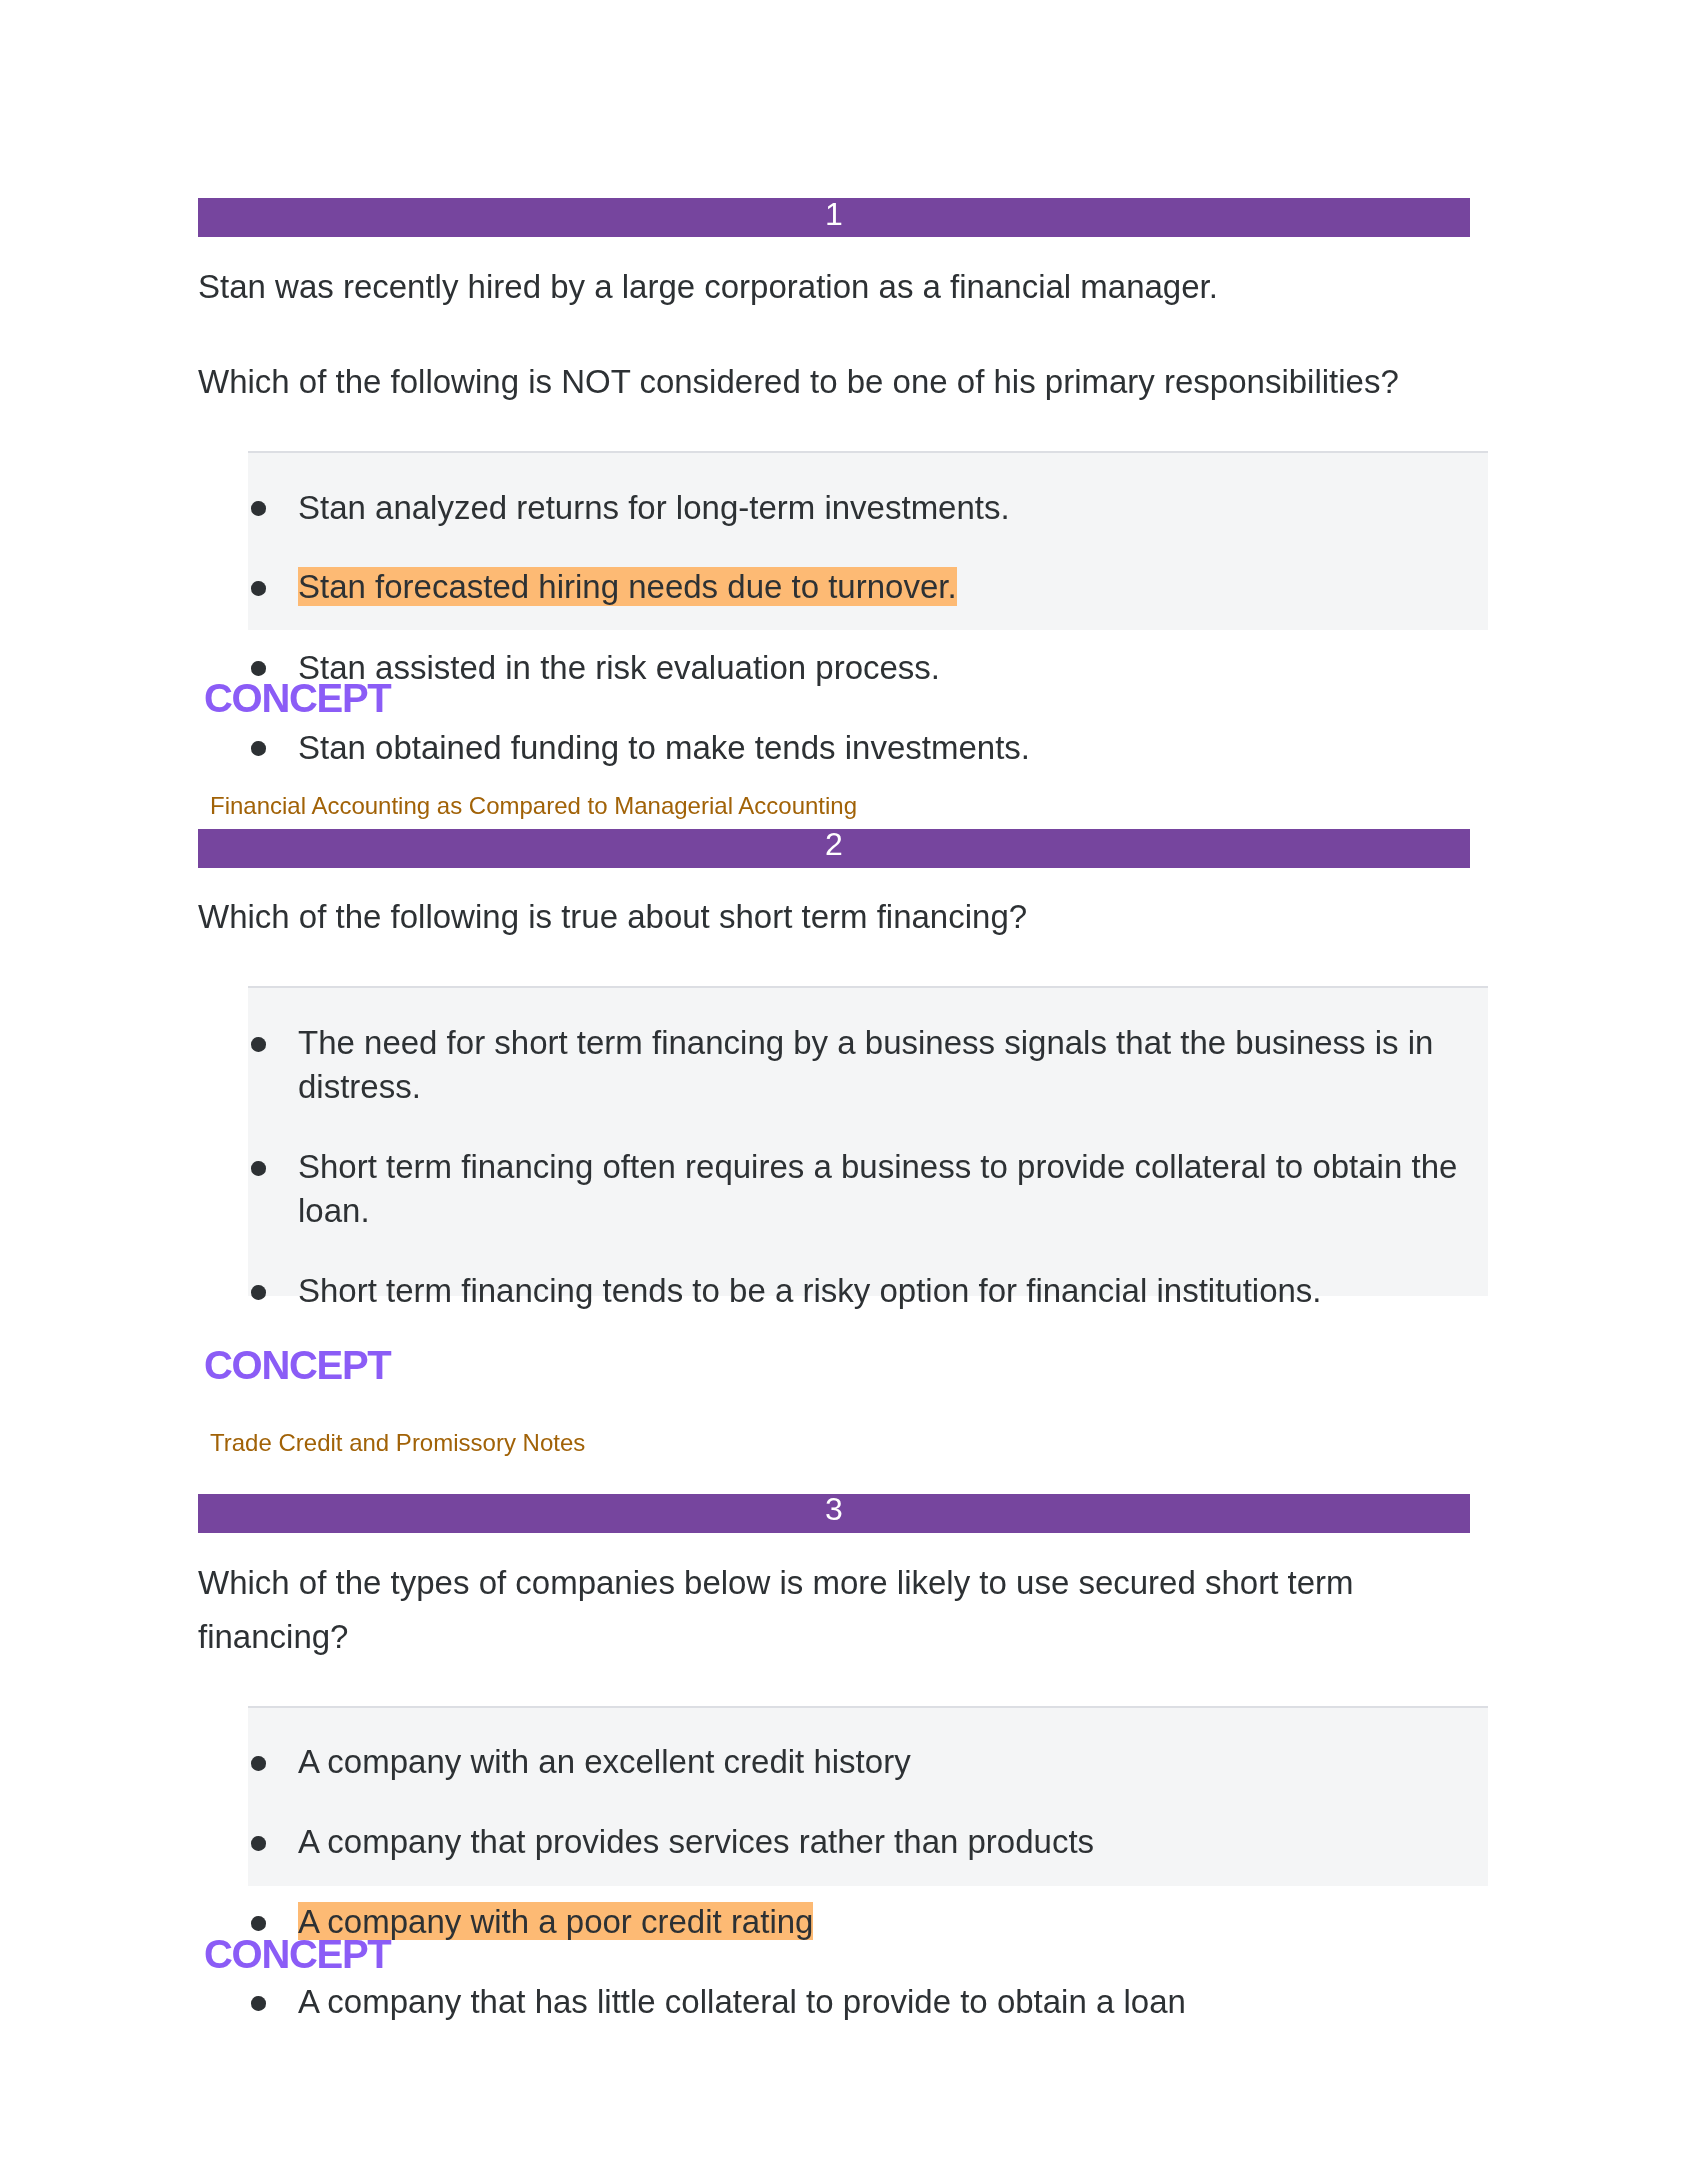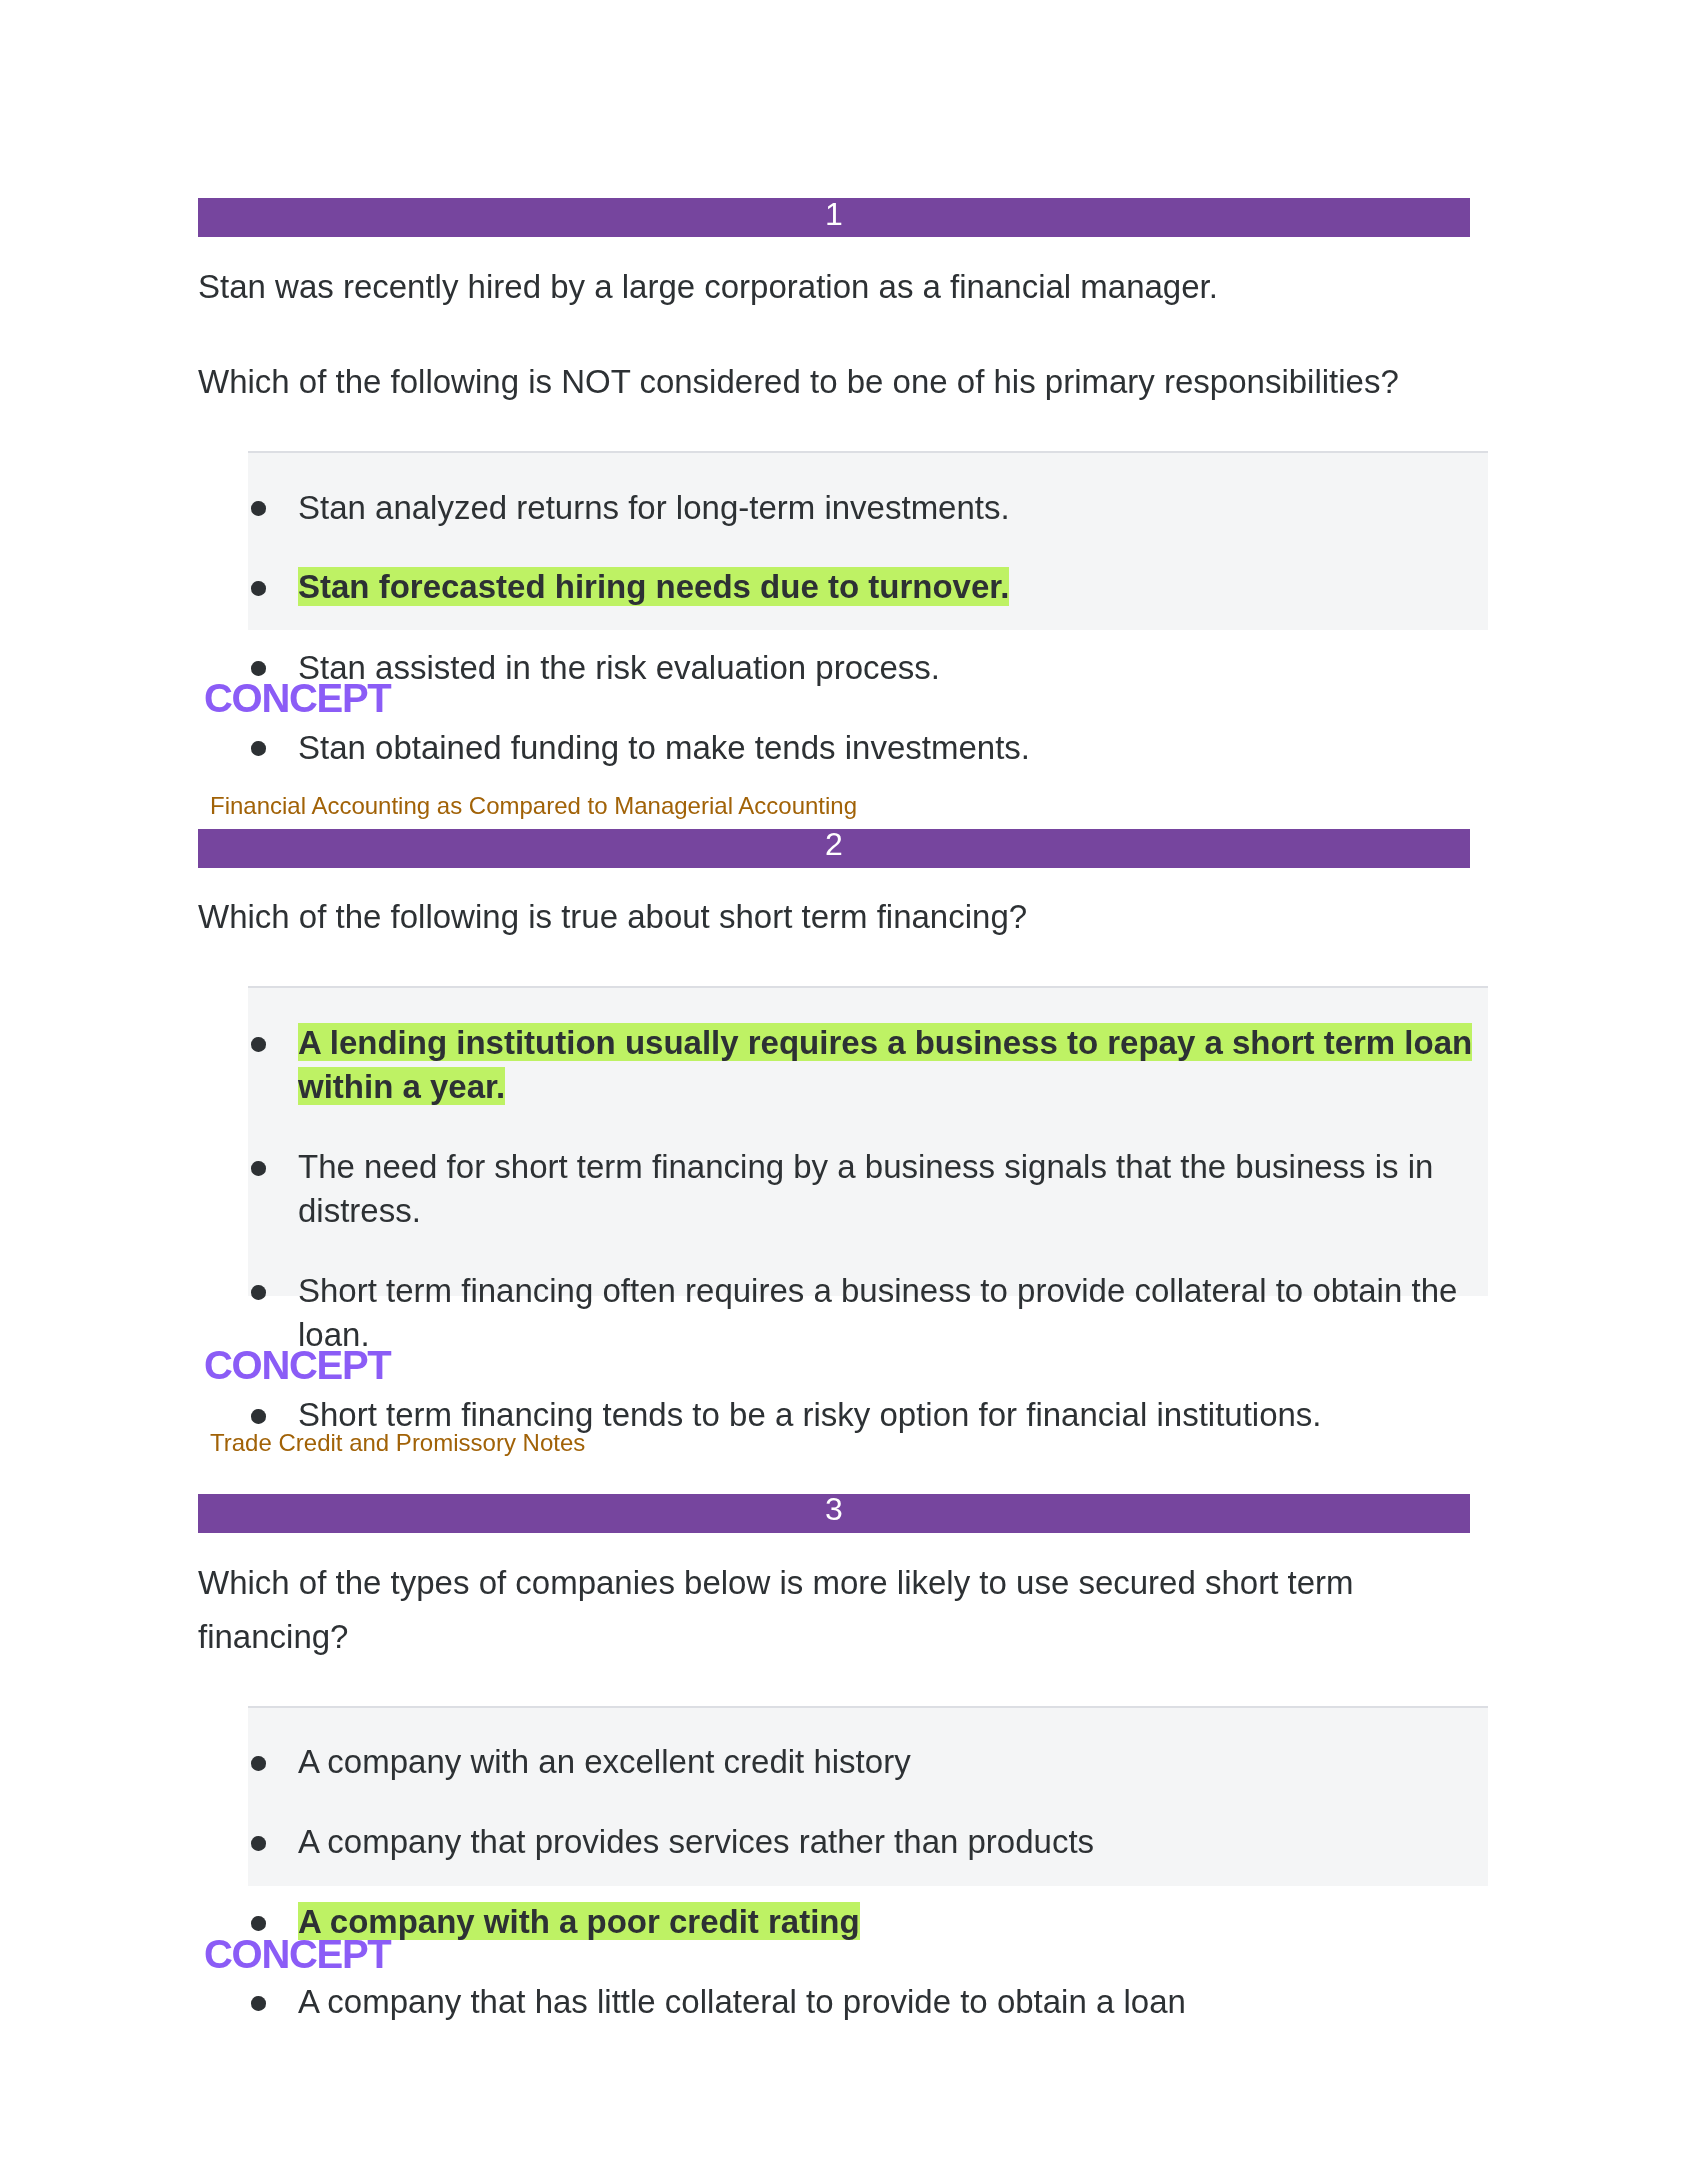--- a/index.html
+++ b/index.html
@@ -20,21 +20,21 @@
   .clink{position:absolute;left:198px;font-size:24px;color:#a16207;line-height:26.5px;margin-left:12px;}
 
   .optbox{position:absolute;left:248px;width:1240px;background:#f4f5f6;
           box-sizing:border-box;}
   .optbox-rule{position:absolute;width:100%;height:2px;background:#dcdee3;}
   .opts{position:absolute;left:50px;width:1178px;font-size:33px;
         line-height:44px;color:#2d3134;}
   .opt{position:relative;margin-top:36px;}
   .dot{position:absolute;left:-47px;top:15.5px;width:14.6px;height:14.6px;border-radius:50%;
        background:#2d3134;}
-    .hl{background:#bef264;font-weight:bold;padding-top:1.3px;}
+    .hl{background:#fdba74;font-weight:normal;padding-top:1.3px;}
 </style>
 </head>
 <body>
 
 <div class="page">
 
   <div class="qbar" style="top:198px;"></div>
   <div class="qnum" style="top:198px;">1</div>
   <div class="para" style="top:260px;">Stan was recently hired by a large corporation as a financial manager.</div>
   <div class="para" style="top:355px;">Which of the following is NOT considered to be one of his primary responsibilities?</div>
@@ -49,21 +49,20 @@
   </div>
   <div class="concept" style="top:676px;">CONCEPT</div>
   <div class="clink" style="top:793px;">Financial Accounting as Compared to Managerial Accounting</div>
 
   <div class="qbar" style="top:829px;"></div>
   <div class="qnum" style="top:828px;">2</div>
   <div class="para" style="top:890px;">Which of the following is true about short term financing?</div>
   <div class="optbox" style="top:986px;height:310px;">
     <div class="optbox-rule" style="left:0;top:0;"></div>
     <div class="opts" style="top:-0.6px;">
-      <div class="opt"><span class="dot"></span><span class="hl">A lending institution usually requires a business to repay a short term loan within a year.</span></div>
       <div class="opt"><span class="dot"></span><span>The need for short term financing by a business signals that the business is in distress.</span></div>
       <div class="opt"><span class="dot"></span><span>Short term financing often requires a business to provide collateral to obtain the loan.</span></div>
       <div class="opt"><span class="dot"></span><span>Short term financing tends to be a risky option for financial institutions.</span></div>
     </div>
   </div>
   <div class="concept" style="top:1343px;">CONCEPT</div>
   <div class="clink" style="top:1430px;text-align:center;">Trade Credit and Promissory Notes</div>
 
   <div class="qbar" style="top:1494px;"></div>
   <div class="qnum" style="top:1493px;">3</div>

